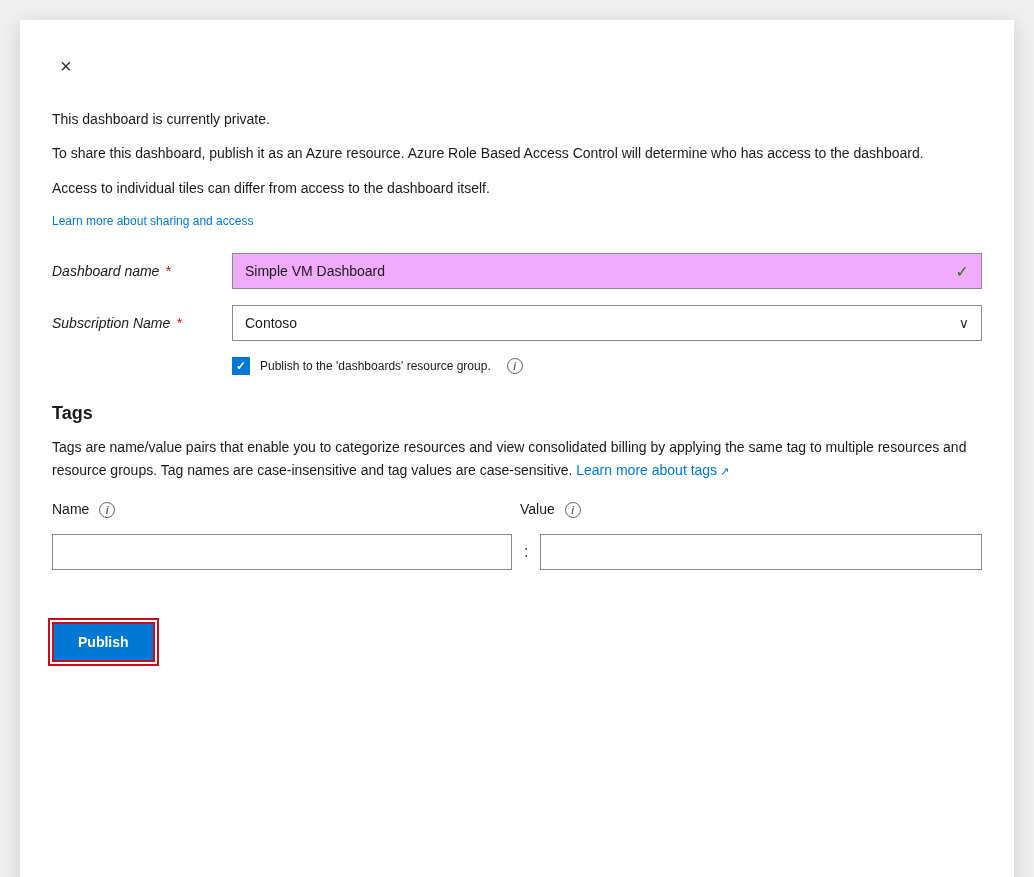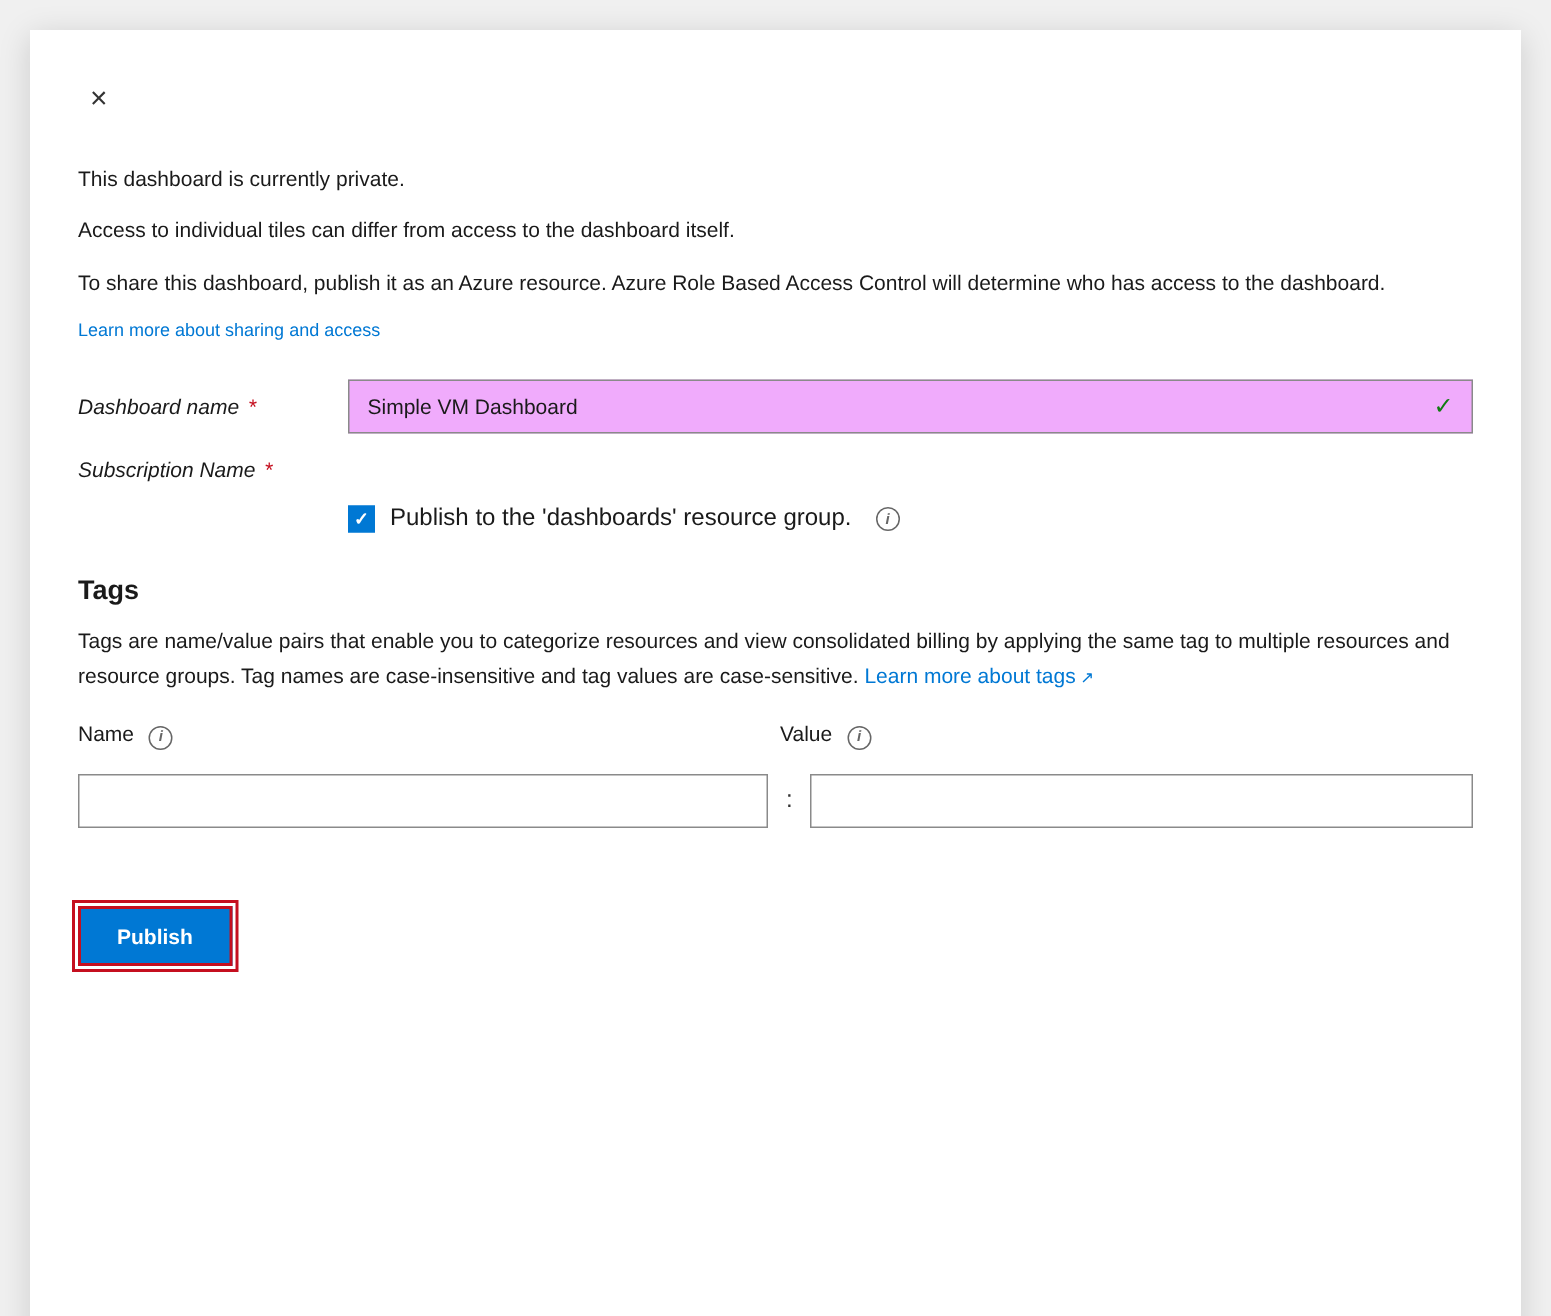--- a/index.html
+++ b/index.html
@@ -145,21 +145,21 @@
       margin-bottom: 28px;
     }
 
     .checkbox-container {
       display: flex;
       align-items: center;
       gap: 10px;
     }
 
     .checkbox-label {
-      font-size: 16px;
+      font-size: 12px;
       color: #1a1a1a;
     }
 
     .info-icon {
       display: inline-flex;
       align-items: center;
       justify-content: center;
       width: 16px;
       height: 16px;
       border: 1px solid #666;
@@ -298,41 +298,45 @@
 <body>
 
 <div class="dialog">
 
   <div class="dialog-header">
     <button class="close-btn">×</button>
   </div>
 
   <div class="description-section">
     <p class="description-text">This dashboard is currently private.</p>
+    <p class="description-text">To share this dashboard, publish it as an Azure resource. Azure Role Based Access Control will determine who has access to the dashboard.</p>
     <p class="description-text">Access to individual tiles can differ from access to the dashboard itself.</p>
-    <p class="description-text">To share this dashboard, publish it as an Azure resource. Azure Role Based Access Control will determine who has access to the dashboard.</p>
     <a href="#" class="learn-more-link">Learn more about sharing and access</a>
   </div>
 
   <div class="form-section">
 
     <div class="form-row">
       <label class="form-label">
         <span>Dashboard name</span><span class="required-star"> *</span>
       </label>
       <div class="form-input">
         <input type="text" style="width: 100%;" value="Simple VM Dashboard">
         <span class="input-valid-icon">✓</span>
       </div>
     </div>
 
     <div class="form-row">
       <label class="form-label">
         <span>Subscription Name</span><span class="required-star"> *</span>
       </label>
+      <div class="dropdown-control">
+        <span>Contoso</span>
+        <span class="dropdown-arrow">∨</span>
+      </div>
     </div>
 
     <div class="checkbox-row">
       <div class="checkbox-container">
         <div class="custom-checkbox">
           <span class="custom-checkbox-check">✓</span>
         </div>
         <span class="checkbox-label">Publish to the 'dashboards' resource group.</span>
         <span class="info-icon">i</span>
       </div>

